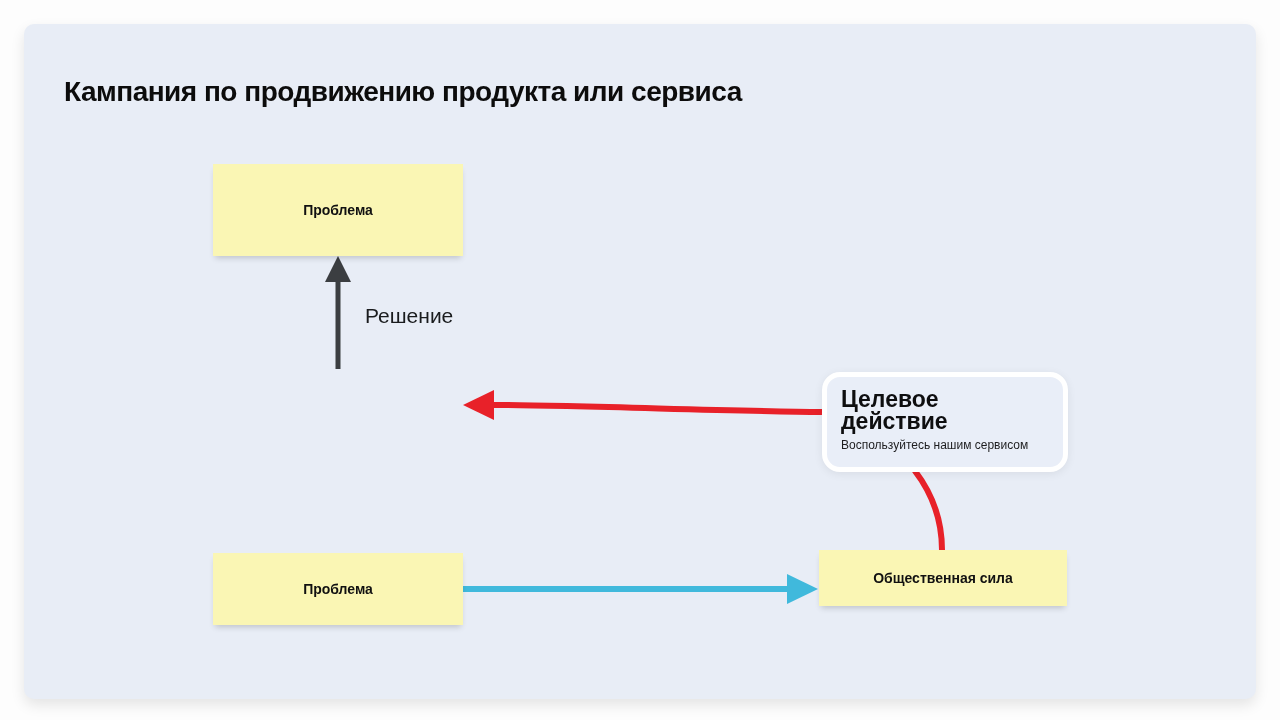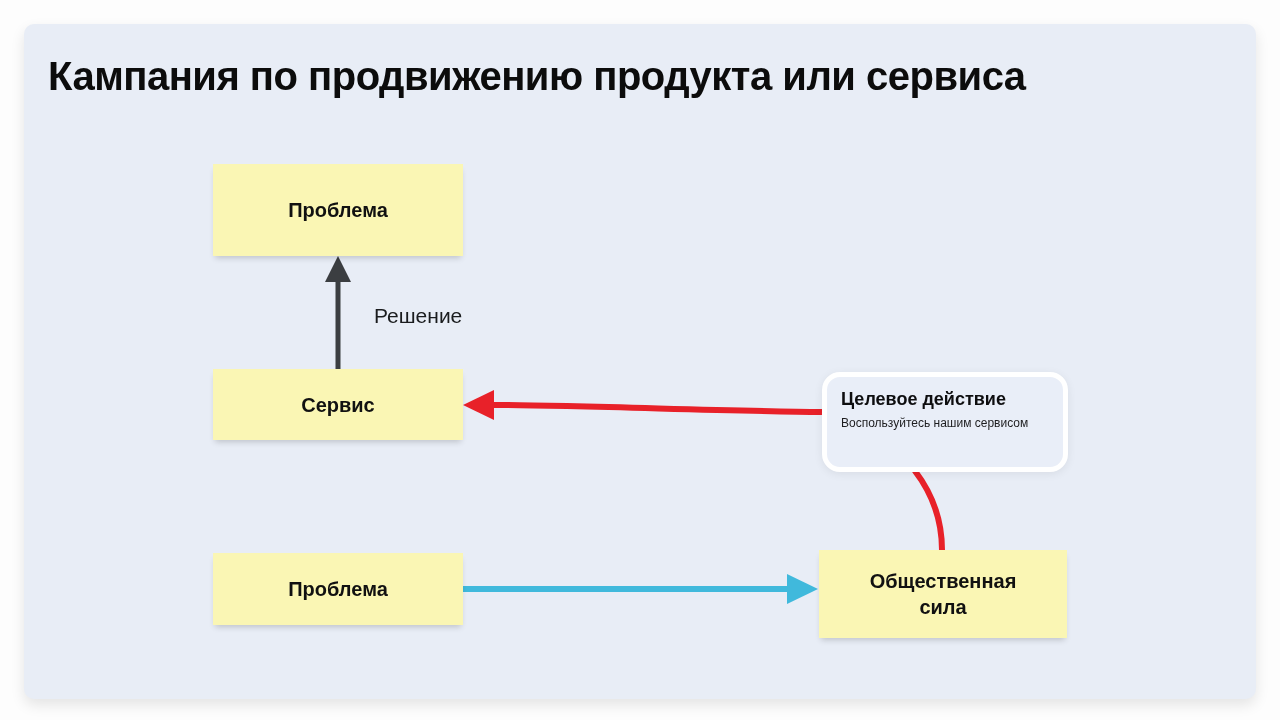--- a/index.html
+++ b/index.html
@@ -23,22 +23,22 @@
     width: 1232px;
     height: 675px;
     background: #E8EDF6;
     border-radius: 10px;
     box-shadow: 0 6px 14px rgba(0,0,0,0.10);
   }
   .title {
     position: absolute;
     left: 48px;
     top: 52px;
-    margin: 0;
-    font-size: 40px;
+    margin: 16px;
+    font-size: 28px;
     line-height: 48px;
     font-weight: 700;
     letter-spacing: -0.5px;
     color: #0C0C0C;
   }
   .connectors {
     position: absolute;
     left: 0;
     top: 0;
     width: 1280px;
@@ -47,58 +47,58 @@
   }
   .sticky {
     position: absolute;
     background: #FAF6B4;
     box-shadow: 0 4px 6px -2px rgba(0,0,0,0.18);
     display: flex;
     align-items: center;
     justify-content: center;
     text-align: center;
     font-weight: 700;
-    font-size: 20px;
+    font-size: 14px;
     line-height: 26px;
     color: #111111;
     box-sizing: border-box;
   }
   .sticky-problem   { left: 213px; top: 164px; width: 250px; height: 92px; }
   .sticky-service   { left: 213px; top: 369px; width: 250px; height: 71px; }
   .sticky-activists { left: 213px; top: 553px; width: 250px; height: 72px; }
-  .sticky-force     { left: 819px; top: 550px; width: 248px; height: 88px; padding: 0 25px; }
+  .sticky-force     { left: 819px; top: 550px; width: 248px; height: 56px; padding: 0 25px; }
   .callout {
     position: absolute;
     left: 822px;
     top: 372px;
     width: 246px;
     height: 100px;
     box-sizing: border-box;
     background: #E9EEF8;
     border: 5px solid #FFFFFF;
     border-radius: 18px;
     padding: 11px 14px;
     box-shadow: 0 2px 10px rgba(0,0,0,0.07);
   }
   .callout-title {
     font-weight: 700;
-    font-size: 18px;
+    font-size: 23px;
     line-height: 22px;
     color: #0E0E10;
     margin-bottom: 3px;
   }
   .callout-desc {
     font-weight: 400;
     font-size: 12px;
     line-height: 21px;
     color: #1D1D1F;
   }
   .edge-label {
     position: absolute;
-    left: 374px;
+    left: 365px;
     top: 303px;
     font-size: 21px;
     line-height: 26px;
     font-weight: 400;
     color: #1A1C1E;
   }
 </style>
 </head>
 <body>
 
@@ -127,23 +127,20 @@
 
     <g>
       <path d="M915 471 C 931 492 942 518 942 550" fill="none" stroke-width="6" stroke-linecap="round" stroke="#E82129"></path>
     </g>
   </svg>
 
   <div class="sticky sticky-problem">
     <span>Проблема</span>
   </div>
 
-  <div class="sticky sticky-service">
-    <span>Сервис</span>
-  </div>
 
   <div class="sticky sticky-activists">
     <span>Проблема</span>
   </div>
 
   <div class="sticky sticky-force">
     <span>Общественная сила</span>
   </div>
 
   <div class="callout">

